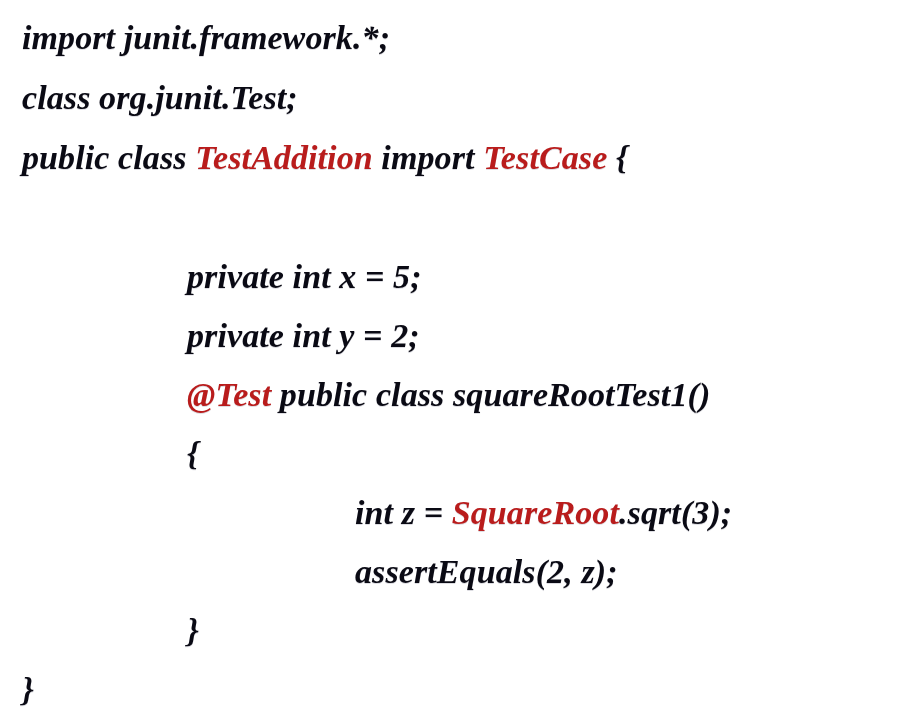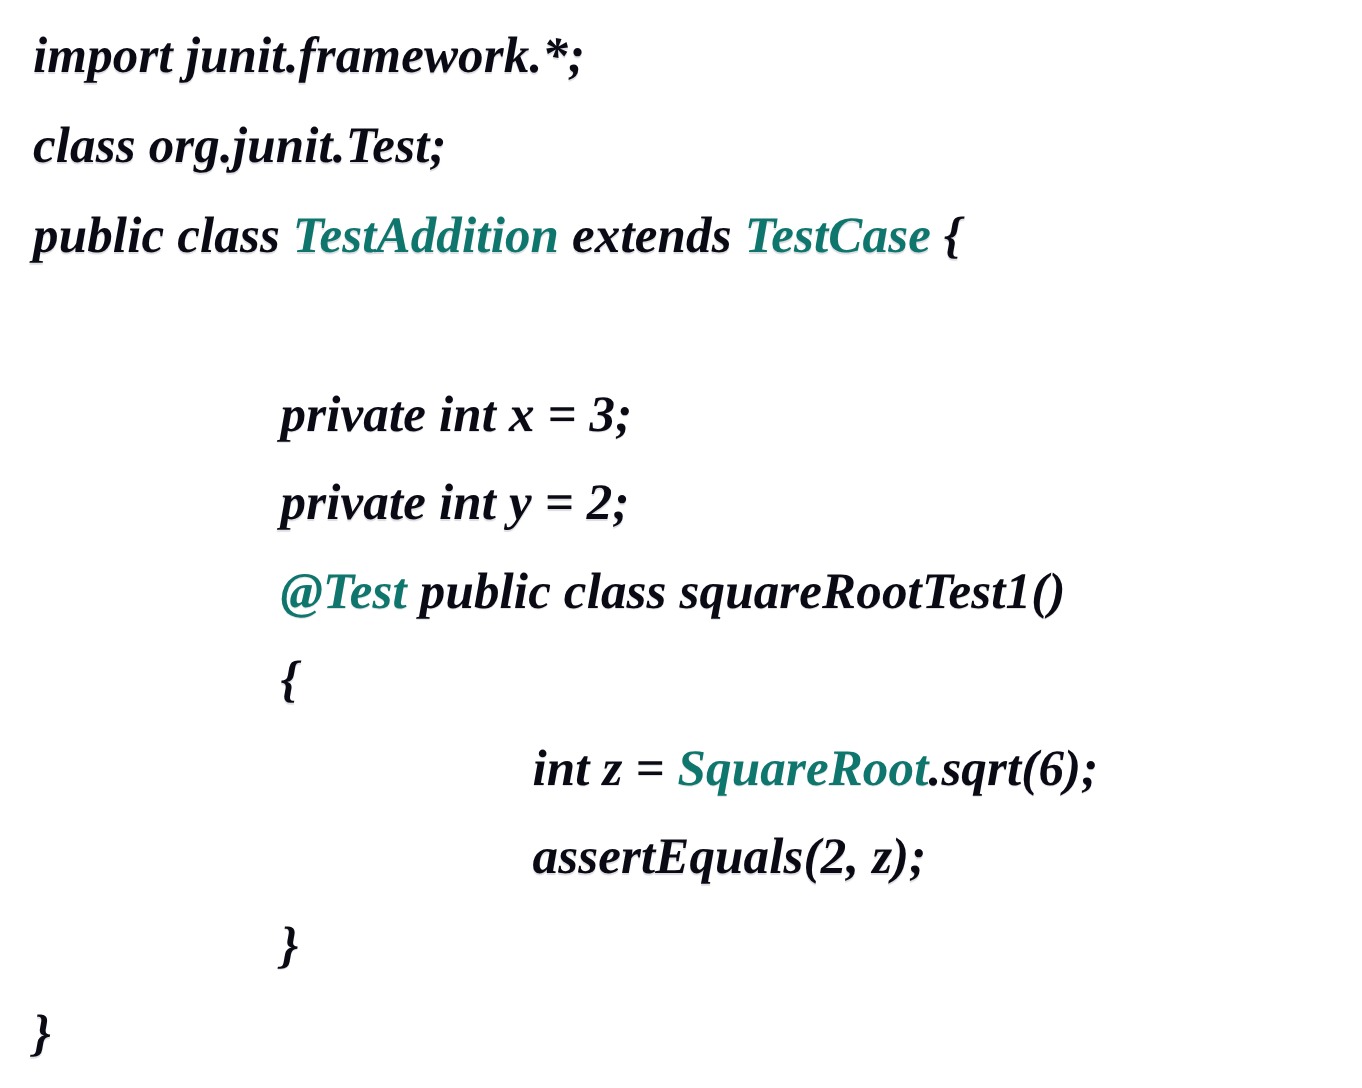--- a/index.html
+++ b/index.html
@@ -36,38 +36,38 @@
   
   .indent-0 { padding-left: 22px; }
   .indent-1 { padding-left: 187px; }
   .indent-2 { padding-left: 355px; }
 
   
   .tok-plain {
     color: #0a0a14;
   }
   .tok-accent {
-    color: #0f766e;
+    color: #b91c1c;
   }
 
   
   .code-line span {
     text-shadow: 0 1px 0.5px rgba(120,120,140,0.25);
   }
 </style>
 </head>
 <body>
 
 <div id="code-listing">
 
 <div class="code-line indent-0" style="top: 8px;"><span class="tok-plain">import junit.framework.*;</span></div>
     <div class="code-line indent-0" style="top: 68px;"><span class="tok-plain">class org.junit.Test;</span></div>
-    <div class="code-line indent-0" style="top: 128px;"><span class="tok-plain">public class </span><span class="tok-accent">TestAddition</span><span class="tok-plain"> extends </span><span class="tok-accent">TestCase</span><span class="tok-plain"> {</span></div>
+    <div class="code-line indent-0" style="top: 128px;"><span class="tok-plain">public class </span><span class="tok-accent">TestAddition</span><span class="tok-plain"> import </span><span class="tok-accent">TestCase</span><span class="tok-plain"> {</span></div>
     <div class="code-line indent-0" style="top: 188px;"><span class="tok-plain"></span></div>
-    <div class="code-line indent-1" style="top: 247px;"><span class="tok-plain">private int x = 3;</span></div>
+    <div class="code-line indent-1" style="top: 247px;"><span class="tok-plain">private int x = 5;</span></div>
     <div class="code-line indent-1" style="top: 306px;"><span class="tok-plain">private int y = 2;</span></div>
     <div class="code-line indent-1" style="top: 365px;"><span class="tok-accent">@Test</span><span class="tok-plain"> public class squareRootTest1()</span></div>
     <div class="code-line indent-1" style="top: 424px;"><span class="tok-plain">{</span></div>
-    <div class="code-line indent-2" style="top: 483px;"><span class="tok-plain">int z = </span><span class="tok-accent">SquareRoot</span><span class="tok-plain">.sqrt(6);</span></div>
+    <div class="code-line indent-2" style="top: 483px;"><span class="tok-plain">int z = </span><span class="tok-accent">SquareRoot</span><span class="tok-plain">.sqrt(3);</span></div>
     <div class="code-line indent-2" style="top: 542px;"><span class="tok-plain">assertEquals(2, z);</span></div>
     <div class="code-line indent-1" style="top: 601px;"><span class="tok-plain">}</span></div>
     <div class="code-line indent-0" style="top: 660px;"><span class="tok-plain">}</span></div>
   </div>
 
 </body></html>

